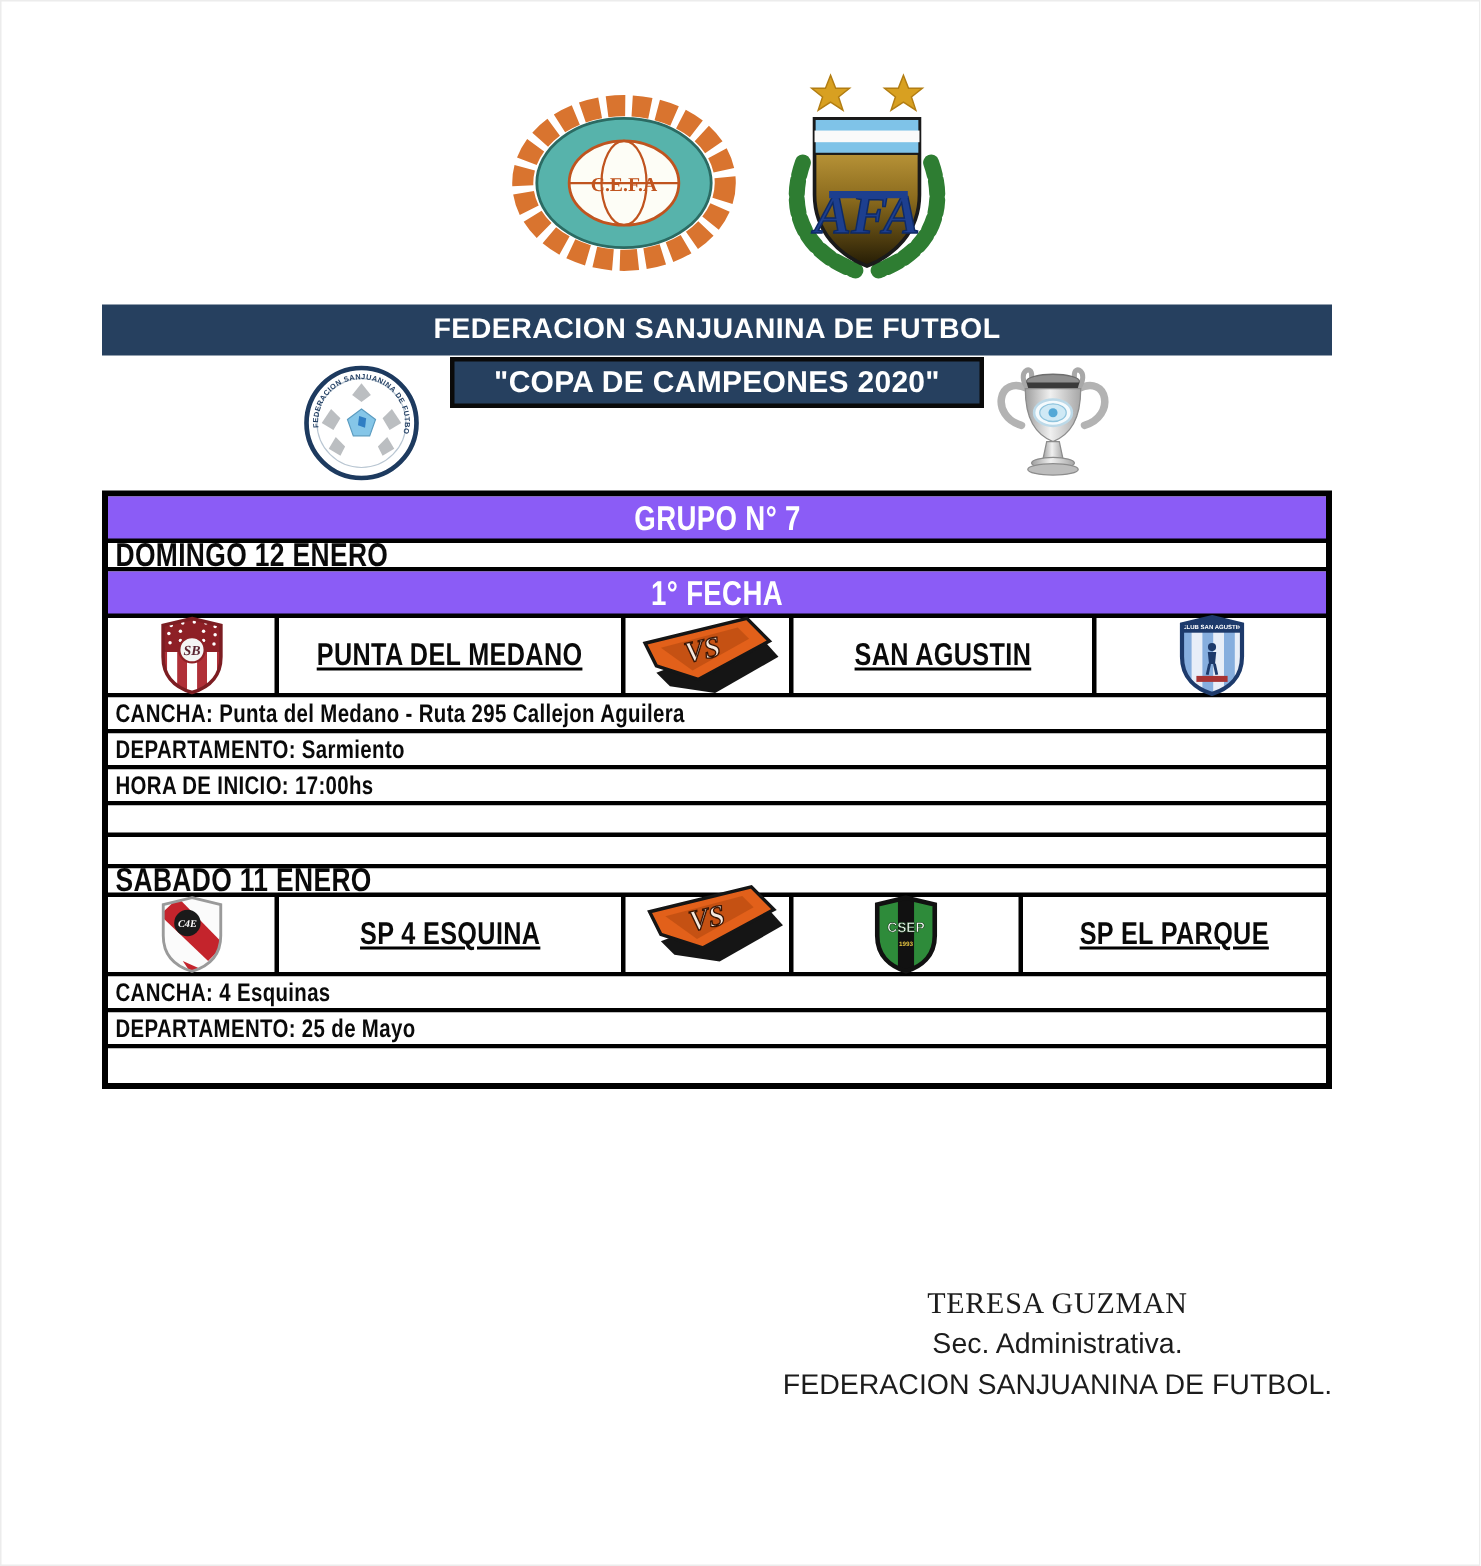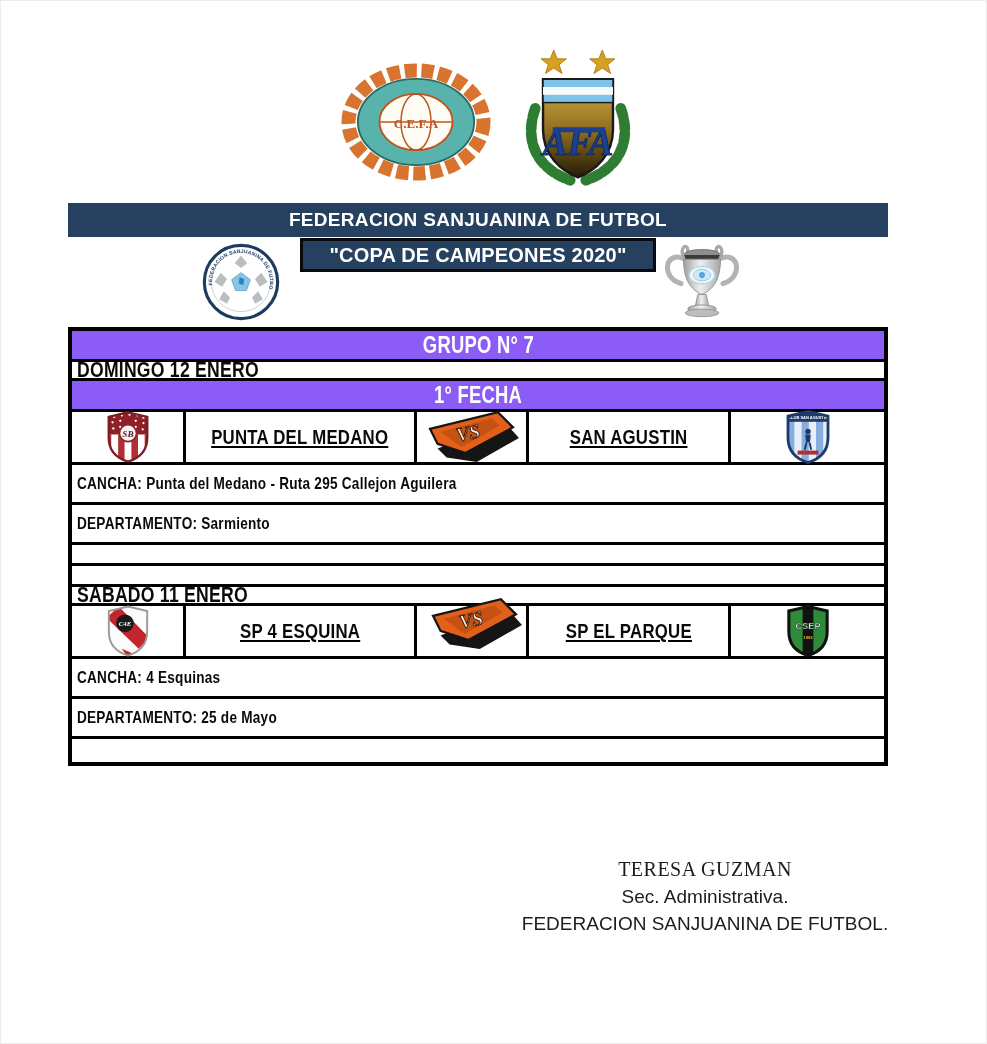--- a/index.html
+++ b/index.html
@@ -24,21 +24,21 @@
               font-size:20px; font-weight:700; letter-spacing:.2px; }
   .trophy { position:absolute; left:660px; top:239px; }
 
   
   .fixture { position:absolute; left:68px; top:327px; width:820px;
              border:4px solid #000; background:#fff; }
   .row { border-bottom:3px solid #000; display:flex; align-items:center; background:#fff; }
   .row:last-child { border-bottom:none; }
   .row-hdr { background:#8b5cf6; color:#fff; justify-content:center; height:31px; }
   .row-date { height:19px; padding-left:5px; }
-  .row-info { height:40px; padding-left:5px; }
+  .row-info { height:24px; padding-left:5px; }
   .row-empty { height:21px; }
   .row-match { height:53px; align-items:stretch; }
   .cell { display:flex; align-items:center; justify-content:center; border-right:3px solid #000;text-decoration:underline; }
   .cell:last-child { border-right:none; }
   .c-crest { width:114px; }
   .c-team1 { width:231px; }
   .c-vs    { width:112px; overflow:visible; }
   .c-team2 { width:202px; }
   .c-crest2{ flex:1; }
 
@@ -233,20 +233,23 @@
         </svg>
       </div>
     </div>
 
     <div class="row row-info">
       <span class="cnd t-info">CANCHA: Punta del Medano - Ruta 295 Callejon Aguilera</span>
     </div>
     <div class="row row-info">
       <span class="cnd t-info">DEPARTAMENTO: Sarmiento</span>
     </div>
+    <div class="row row-info">
+      <span class="cnd t-info">HORA DE INICIO: 17:00hs</span>
+    </div>
 
     <div class="row row-empty"></div>
     <div class="row row-empty"></div>
 
     <div class="row row-date">
       <span class="cnd t-date">SABADO 11 ENERO</span>
     </div>
 
     <div class="row row-match">
       <div class="cell c-crest">
@@ -270,39 +273,39 @@
         <span class="cnd cnd-c t-team">SP 4 ESQUINA</span>
       </div>
       <div class="cell c-vs">
         <svg class="vs-svg-2" width="98" height="58" viewBox="0 0 130 75">
           <polygon points="18,54 108,20 126,40 70,72 30,66" fill="#151515"></polygon>
           <polygon points="8,28 98,6 118,26 55,60 18,48" fill="#E2601A" stroke="#151515" stroke-width="3"></polygon>
           <polygon points="22,32 90,14 100,24 50,52" fill="#B5490F" opacity=".65"></polygon>
           <text x="60" y="42" text-anchor="middle" font-size="26" font-style="italic" font-weight="bold" fill="#F4E9DF" stroke="#3A1504" stroke-width="1.2" transform="rotate(-12 60 40)" font-family="Liberation Serif, serif">VS</text>
         </svg>
       </div>
-      <div class="cell c-team2">
-        <span class="cnd cnd-c t-team">SP EL PARQUE</span>
-      </div>
       <div class="cell c-crest2">
         <svg width="46" height="54" viewBox="0 0 60 70">
           <defs>
               <clipPath id="sh4">
                 <path d="M30,3 L55,9 V36 C55,54 43,63 30,67 C17,63 5,54 5,36 V9 Z"></path>
               </clipPath>
             </defs>
           <g clip-path="url(#sh4)">
             <rect x="0" y="0" width="60" height="70" fill="#2E8B3A"></rect>
             <rect x="23" y="0" width="14" height="70" fill="#111111"></rect>
           </g>
           <text x="30" y="33" text-anchor="middle" font-size="12" font-weight="bold" fill="#FFFFFF" stroke="#0c3b13" stroke-width=".6">CSEP</text>
           <text x="30" y="45" text-anchor="middle" font-size="5.5" font-weight="bold" fill="#E0C040">1993</text>
           <path d="M30,3 L55,9 V36 C55,54 43,63 30,67 C17,63 5,54 5,36 V9 Z" fill="none" stroke="#111111" stroke-width="4"></path>
         </svg>
       </div>
+      <div class="cell c-team2">
+        <span class="cnd cnd-c t-team">SP EL PARQUE</span>
+      </div>
     </div>
 
     <div class="row row-info">
       <span class="cnd t-info">CANCHA: 4 Esquinas</span>
     </div>
     <div class="row row-info">
       <span class="cnd t-info">DEPARTAMENTO: 25 de Mayo</span>
     </div>
 
     <div class="row row-empty" style="height:23px;"></div>

